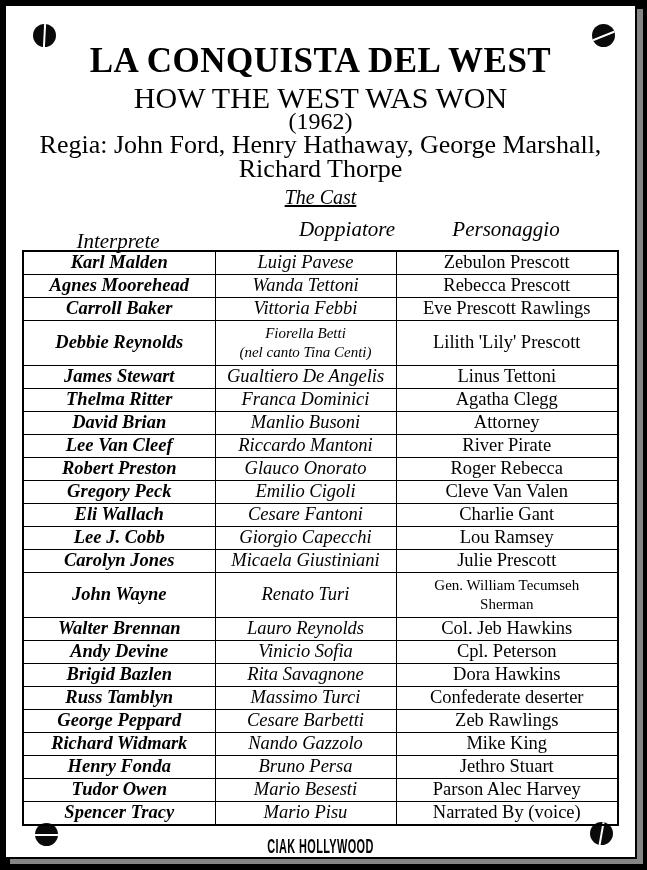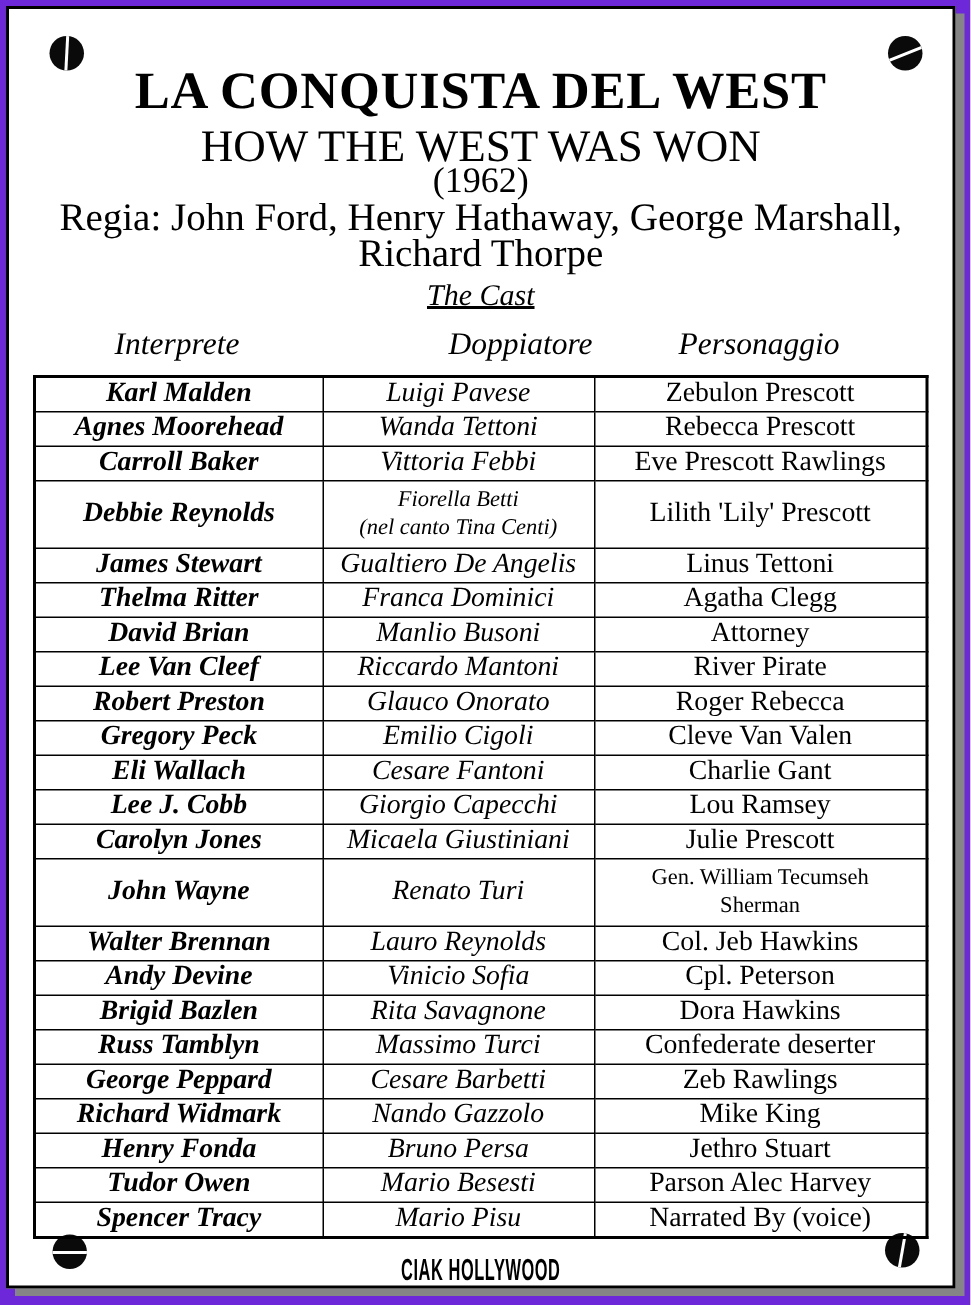--- a/index.html
+++ b/index.html
@@ -7,21 +7,21 @@
     padding: 0;
     background: #ffffff;
     font-family: "Liberation Serif", "DejaVu Serif", serif;
     color: #000000;
   }
   .stage {
     position: relative;
     width: 647px;
     height: 870px;
     overflow: hidden;
-    background: #6d28d9;
+    background: #000000;
   }
   .sheet {
     position: absolute;
     left: 4px;
     top: 4px;
     width: 633px;
     height: 855px;
     background: #ffffff;
     border: 2px solid #000000;
     box-sizing: border-box;
@@ -64,21 +64,21 @@
 
   .col-headers {
     position: absolute;
     left: 16px;
     top: 211px;
     width: 595px;
     display: flex;
     font-style: italic;
     font-size: 21px;
   }
-  .col-headers .h0 { width: 192px; text-align: center; }
+  .col-headers .h0 { width: 192px; text-align: center; margin-top: 12px; }
   .col-headers .h1 { width: 181px; text-align: right; }
   .col-headers .h2 { width: 222px; text-align: center; }
 
   table.cast {
     position: absolute;
     left: 16px;
     top: 244px;
     width: 597px;
     border-collapse: collapse;
     border: 2px solid #000000;

